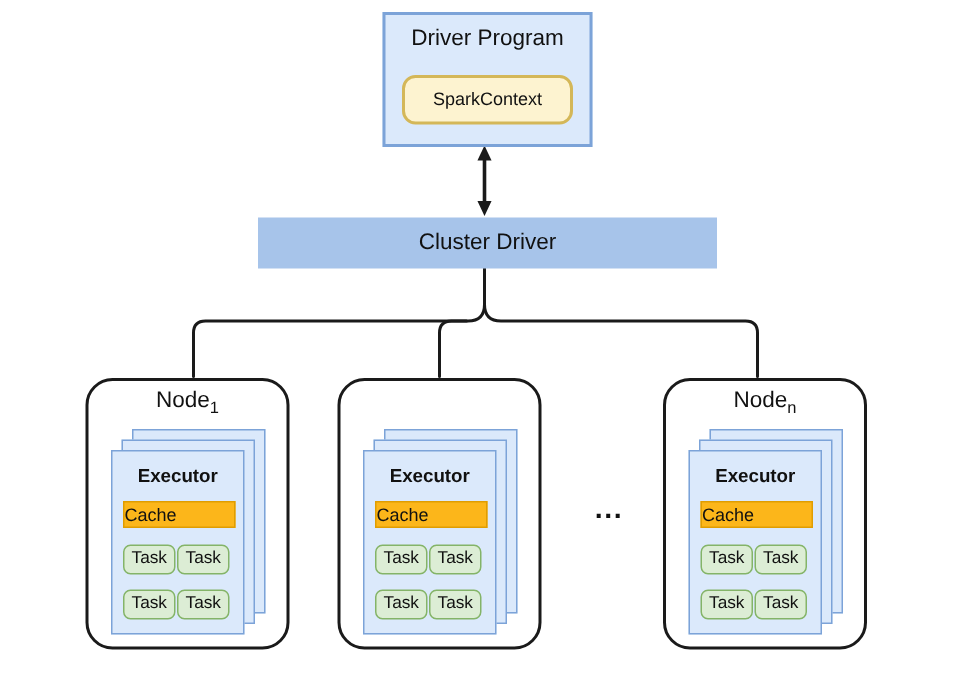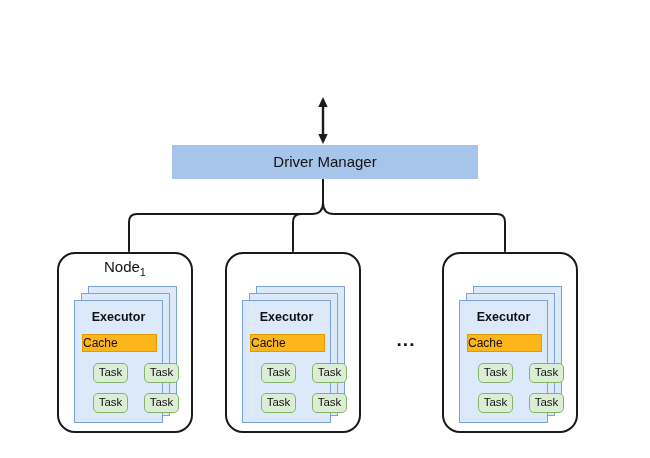--- a/index.html
+++ b/index.html
@@ -29,22 +29,22 @@
   .layer{position:absolute;width:89px;height:123px;background:#dbe9fb;
     border:1.5px solid #7ca3d8;box-sizing:border-box;}
   .layer.l2{left:14px;top:0;}
   .layer.l1{left:7px;top:7px;}
   .card{position:absolute;left:0;top:14px;width:89px;height:123px;background:#dbe9fb;
     border:1.5px solid #7ca3d8;box-sizing:border-box;}
   .exec-title{text-align:center;margin-top:9px;font-weight:bold;font-size:12.5px;}
   .cache{position:absolute;left:7px;top:33px;width:75px;height:18px;
     background:#fcb61a;border:1px solid #e09d00;box-sizing:border-box;
     text-align:left;font-size:12px;line-height:16px;}
-  .task-grid{position:absolute;left:18px;top:62px;display:grid;
-    grid-template-columns:35px 35px;gap:10px 16px;}
+  .task-grid{position:absolute;left:7px;top:62px;display:grid;
+    grid-template-columns:35px 35px;gap:10px 1px;}
   .task{width:35px;height:20px;background:#dcedd5;border:1.5px solid #84b468;
     border-radius:5px;box-sizing:border-box;text-align:center;font-size:11.5px;line-height:17px;}
 
   
   .dots{position:absolute;left:389px;top:329px;width:34px;text-align:center;
     font-weight:bold;font-size:19px;letter-spacing:1px;}
 </style>
 </head>
 <body>
 
@@ -58,22 +58,26 @@
       <polygon points="323,144 318.3,134 327.7,134" fill="#1a1a1a"></polygon>
     </g>
 
     <g fill="none" stroke="#1a1a1a" stroke-width="2" stroke-linecap="round">
       <path d="M323,179 V203 Q323,214 312,214 H137 Q129,214 129,222 V251"></path>
       <path d="M323,203 Q323,214 334,214 H497 Q505,214 505,222 V251"></path>
       <path d="M311,214 H301 Q293,214 293,222 V251"></path>
     </g>
   </svg>
 
+  <div class="driver">
+    <div class="driver-title">Driver Program</div>
+    <div class="spark-context">SparkContext</div>
+  </div>
 
-  <div class="cluster">Driver Manager</div>
+  <div class="cluster">Cluster Driver</div>
 
   <div class="node" style="left:57px;">
     <div class="node-label">
       <span>Node</span><sub>1</sub>
     </div>
     <div class="stack">
       <div class="layer l2"></div>
       <div class="layer l1"></div>
       <div class="card">
         <div class="exec-title">Executor</div>
@@ -101,20 +105,23 @@
           <div class="task">Task</div>
           <div class="task">Task</div>
         </div>
       </div>
     </div>
   </div>
 
   <div class="dots">...</div>
 
   <div class="node" style="left:442px;">
+    <div class="node-label">
+      <span>Node</span><sub>n</sub>
+    </div>
     <div class="stack">
       <div class="layer l2"></div>
       <div class="layer l1"></div>
       <div class="card">
         <div class="exec-title">Executor</div>
         <div class="cache">Cache</div>
         <div class="task-grid">
           <div class="task">Task</div>
           <div class="task">Task</div>
           <div class="task">Task</div>

